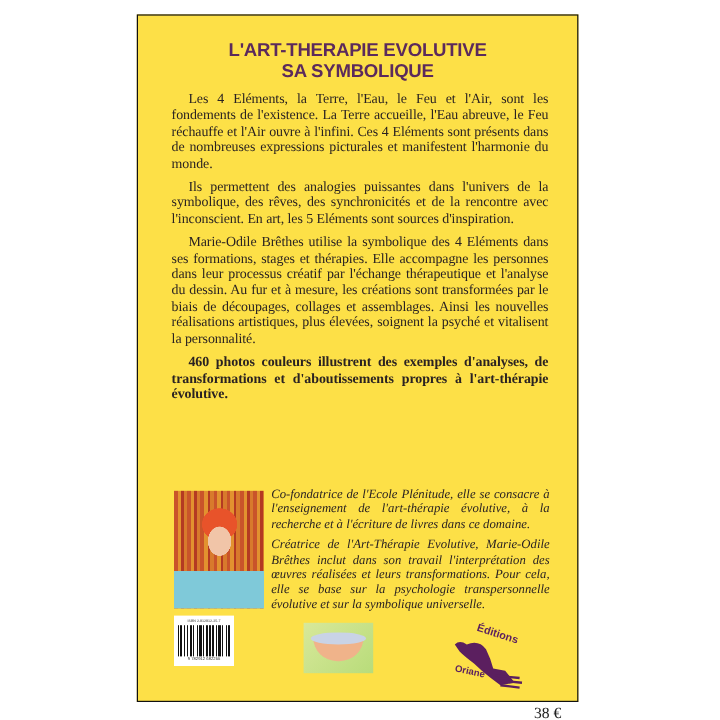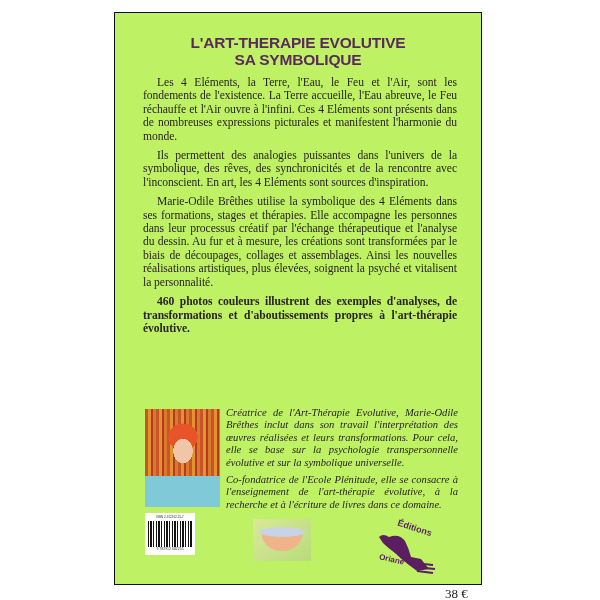--- a/index.html
+++ b/index.html
@@ -2,21 +2,21 @@
 <html><head>
 <meta charset="utf-8">
 <style>
   html, body { margin:0; padding:0; }
   body {
     width:600px; height:600px; background:#ffffff; position:relative; overflow:hidden;
     font-family: "Liberation Serif", "DejaVu Serif", serif;
   }
   .cover {
     position:absolute; left:114px; top:12px; width:368px; height:573px;
-    background:#bef264; border:1.5px solid #111; box-sizing:border-box;
+    background:#fde047; border:1.5px solid #111; box-sizing:border-box;
   }
   .title {
     position:absolute; left:0; right:0; top:21px; text-align:center;
     font-family:"Liberation Sans", "DejaVu Sans", sans-serif; font-weight:bold;
     color:#5b2a5c; font-size:15.5px; line-height:17px; letter-spacing:-0.2px;
   }
   .body-text {
     position:absolute; left:28px; width:314px; top:63px;
     font-size:11.6px; line-height:13.4px; color:#2a2222; text-align:justify;
     letter-spacing:-0.05px;
@@ -70,30 +70,30 @@
 <body>
 
 <div class="cover">
   <div class="title">
     <div>L'ART-THERAPIE EVOLUTIVE</div>
     <div>SA SYMBOLIQUE</div>
   </div>
 
   <div class="body-text">
     <p>Les 4 Eléments, la Terre, l'Eau, le Feu et l'Air, sont les fondements de l'existence. La Terre accueille, l'Eau abreuve, le Feu réchauffe et l'Air ouvre à l'infini. Ces 4 Eléments sont présents dans de nombreuses expressions picturales et manifestent l'harmonie du monde.</p>
-    <p>Ils permettent des analogies puissantes dans l'univers de la symbolique, des rêves, des synchronicités et de la rencontre avec l'inconscient. En art, les 4 Eléments sont sources d'inspiration.</p>
+    <p>Ils permettent des analogies puissantes dans l'univers de la symbolique, des rêves, des synchronicités et de la rencontre avec l'inconscient. En art, les 5 Eléments sont sources d'inspiration.</p>
     <p>Marie-Odile Brêthes utilise la symbolique des 4 Eléments dans ses formations, stages et thérapies. Elle accompagne les personnes dans leur processus créatif par l'échange thérapeutique et l'analyse du dessin. Au fur et à mesure, les créations sont transformées par le biais de découpages, collages et assemblages. Ainsi les nouvelles réalisations artistiques, plus élevées, soignent la psyché et vitalisent la personnalité.</p>
     <p class="bold">460 photos couleurs illustrent des exemples d'analyses, de transformations et d'aboutissements propres à l'art-thérapie évolutive.</p>
   </div>
 
   <div class="photo"></div>
 
   <div class="bio">
+    <p>Co-fondatrice de l'Ecole Plénitude, elle se consacre à l'enseignement de l'art-thérapie évolutive, à la recherche et à l'écriture de livres dans ce domaine.</p>
     <p>Créatrice de l'Art-Thérapie Evolutive, Marie-Odile Brêthes inclut dans son travail l'interprétation des œuvres réalisées et leurs transformations. Pour cela, elle se base sur la psychologie transpersonnelle évolutive et sur la symbolique universelle.</p>
-    <p>Co-fondatrice de l'Ecole Plénitude, elle se consacre à l'enseignement de l'art-thérapie évolutive, à la recherche et à l'écriture de livres dans ce domaine.</p>
   </div>
 
   <div class="barcode">
     <div class="isbn">ISBN 2-912912-25-7</div>
     <div class="bars"></div>
     <div class="num">9 782912 682255</div>
   </div>
 
   <div class="artwork">
     <div class="bowl"></div>

